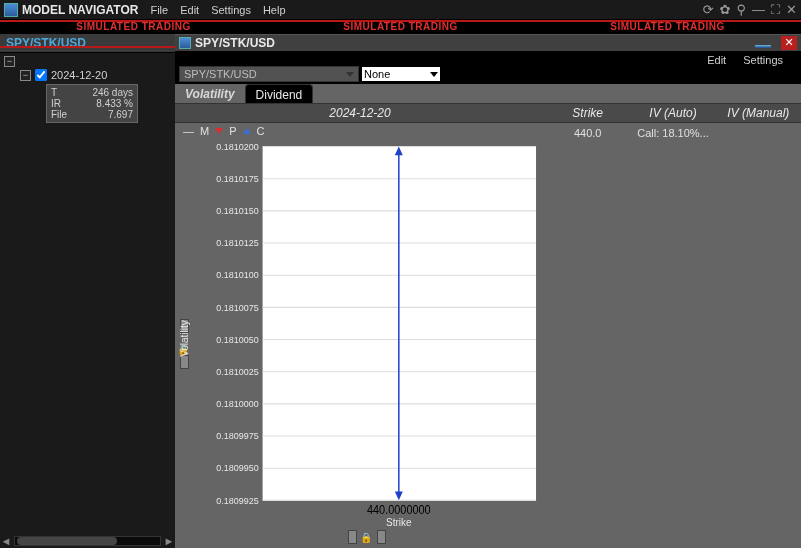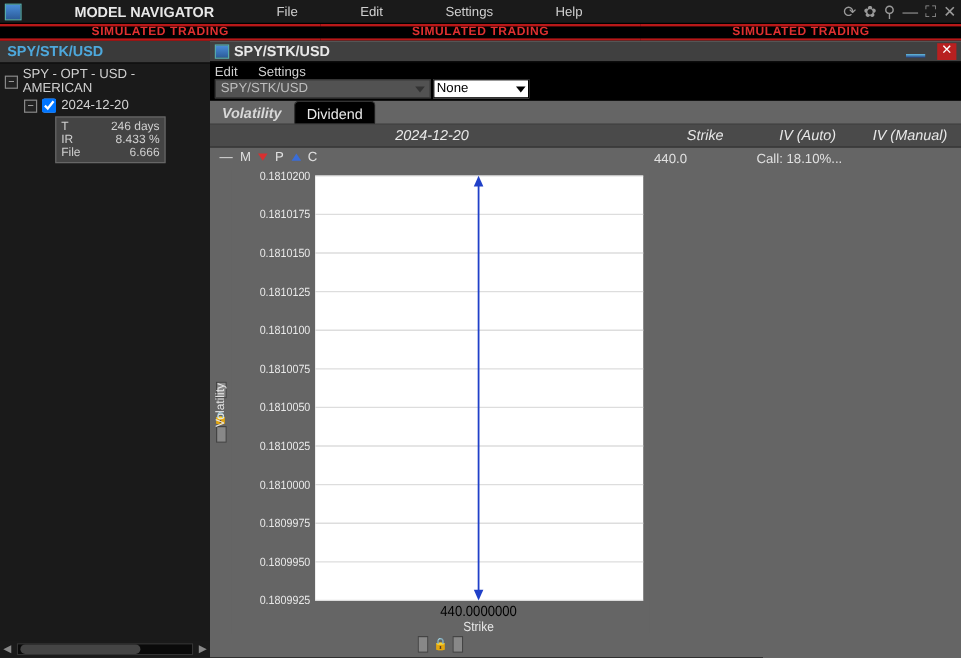--- a/index.html
+++ b/index.html
@@ -1,26 +1,26 @@
 <!DOCTYPE html>
 <html><head>
 <meta charset="utf-8">
 <style>
 * { margin: 0; padding: 0; box-sizing: border-box; font-family: Arial, sans-serif; }
 body { background: #000; color: #a0a0a0; font-size: 11px; width: 801px; height: 548px; overflow: hidden; }
 
-.titlebar { display: flex; align-items: center; height: 20px; background: #1a1a1a; border-bottom: 1px solid #000; padding: 0 4px; gap: 40px; }
+.titlebar { display: flex; align-items: center; height: 20px; background: #1a1a1a; border-bottom: 1px solid #000; padding: 0 4px; }
 .titlebar .icon { width: 14px; height: 14px; background: linear-gradient(#4a8dd8,#2c5c9a); border: 1px solid #5aa; margin-right: 4px; }
 .titlebar .title { color: #e8e8e8; font-weight: bold; font-size: 12px; margin-right: 12px; }
 .titlebar .menu-item { color: #d0d0d0; margin-right: 12px; cursor: pointer; }
 .titlebar .win-controls { margin-left: auto; display: flex; gap: 6px; color: #9a9a9a; font-size: 13px; }
 .titlebar .win-controls span { cursor: pointer; }
 
 .sim-banner { display: flex; height: 14px; background: #000; }
-.sim-banner .seg { flex: 1; position: relative; height: 14px; padding-top:1px; }
+.sim-banner .seg { flex: 1; position: relative; height: 28px; padding-top:1px; }
 .sim-banner .seg::before, .sim-banner .seg::after { content:""; position:absolute; left:0; right:0; height:2px; background:#b81818; }
 .sim-banner .seg::before { top:0; }
 .sim-banner .seg::after { bottom:0; }
 .sim-banner .seg span { display:block; text-align:center; color:#e03030; font-weight:bold; font-size:10px; letter-spacing:0.5px; }
 
 .main { display:flex; height: calc(548px - 20px - 14px); }
 
 .sidebar { width: 175px; background:#1a1a1a; display:flex; flex-direction:column; }
 .side-tab { background:#5a5a5a; color:#d0d0d0; padding:2px 6px; font-weight:bold; font-size:12px; border-bottom:1px solid #000; }
 .side-tab.active { background:#3a3a3a; color:#4da8dc; }
@@ -34,21 +34,21 @@
 .data-box .r { display:flex; justify-content:space-between; }
 
 .content { flex:1; display:flex; flex-direction:column; background:#000; position:relative; }
 .sub-titlebar { display:flex; align-items:center; height:18px; background:#404040; border-top:1px solid #555; border-bottom:1px solid #000; padding:0 4px; }
 .sub-titlebar .icon { width:12px; height:12px; background: linear-gradient(#4a8dd8,#2c5c9a); border:1px solid #5aa; margin-right:4px; }
 .sub-titlebar .title { color:#e8e8e8; font-weight:bold; font-size:12px; }
 .sub-titlebar .wc { margin-left:auto; display:flex; gap:10px; align-items:center; }
 .sub-titlebar .min { width:16px; height:3px; background: linear-gradient(#6bd,#248); cursor:pointer; margin-top:6px; }
 .sub-titlebar .close { width:16px; height:14px; background:#b82020; color:#fff; text-align:center; line-height:13px; cursor:pointer; font-size:11px; }
 
-.top-black { background:#000; padding:2px 4px; }
+.top-black { background:#000; padding:2px 4px;text-align:right; }
 .top-black .menu-item { display:inline-block; color:#d0d0d0; margin-right:14px; cursor:pointer; font-size:11px; }
 .po-row { display:flex; align-items:center; }
 .po-label { color:#c0c0c0; font-size:11px; padding:0 4px 2px 4px; }
 .po-combo { width:180px; height:16px; background:#525252; color:#bdbdbd; border:1px solid #333; font-size:11px; padding:0 4px; display:flex; align-items:center; justify-content:space-between; cursor:pointer; }
 .po-select { width:80px; height:16px; background:#fff; color:#000; border:1px solid #000; font-size:11px; padding:0 2px; display:flex; align-items:center; justify-content:space-between; cursor:pointer; margin-left:2px; }
 .tri-down { width:0; height:0; border-left:4px solid transparent; border-right:4px solid transparent; border-top:5px solid currentColor; }
 
 .tabs { display:flex; background:#656565; height:20px; border-bottom:1px solid #333; font-size:12px; }
 .tab { padding:3px 10px 0 10px; font-weight:normal; cursor:pointer; }
 .tab.active { background:#000; border:1px solid #333; border-bottom:none; border-top-left-radius:4px; border-top-right-radius:4px; color:#e8e8e8; }
@@ -74,21 +74,21 @@
 .vline { stroke:#2040c8; stroke-width:1.5; }
 .arrow { fill:#2040c8; }
 .xtitle { fill:#e8e8e8; font-size:10px; text-anchor:middle; }
 
 .bot-slider { display:flex; align-items:center; justify-content:center; height:14px; gap:4px; margin:2px 0; }
 
 .info-col { flex:1; padding:0; }
 .info-head { display:flex; border-bottom:1px solid #333; background:#4a4a4a; font-size:12px; font-style:italic; color:#e8e8e8; height:19px; align-items:center; }
 .info-head .c { flex:1; text-align:center; }
 .info-row { display:flex; font-size:11px; color:#e0e0e0; padding:4px 0; }
-.info-row .c { flex:1; }
+.info-row .c { flex:1; text-align:center; }
 
 .hscroll { position:absolute; bottom:0; left:0; width:175px; height:14px; background:#1a1a1a; display:flex; align-items:center; }
 .hscroll .bar { flex:1; height:10px; background:#0a0a0a; border:1px solid #333; margin:0 2px; }
 .hscroll .th { width:100px; height:8px; background:#444; border-radius:4px; margin-left:2px; }
 .hscroll .ar { width:12px; color:#888; text-align:center; }
 </style>
 </head>
 <body>
 
 <div class="titlebar">
@@ -120,39 +120,38 @@
     </div>
 </div>
 
 <div class="main">
 
   <div class="sidebar">
     <div class="side-tab active">SPY/STK/USD</div>
     <div class="tree">
       <div class="tree-row">
         <div class="tw">−</div>
-        <span class="label">SPY - OPT - USD - AMERICAN</span>
       </div>
       <div class="tree-row child">
         <div class="tw">−</div>
         <input type="checkbox" checked="" style="">
         <span class="label">2024-12-20</span>
       </div>
       <div class="data-box">
         <div class="r">
             <span>T</span>
             <span>246 days</span>
           </div>
         <div class="r">
             <span>IR</span>
             <span>8.433  %</span>
           </div>
         <div class="r">
             <span>File</span>
-            <span>6.666</span>
+            <span>7.697</span>
           </div>
       </div>
     </div>
     <div class="hscroll">
       <div class="ar">◄</div>
       <div class="bar">
           <div class="th"></div>
         </div>
       <div class="ar">►</div>
     </div>

